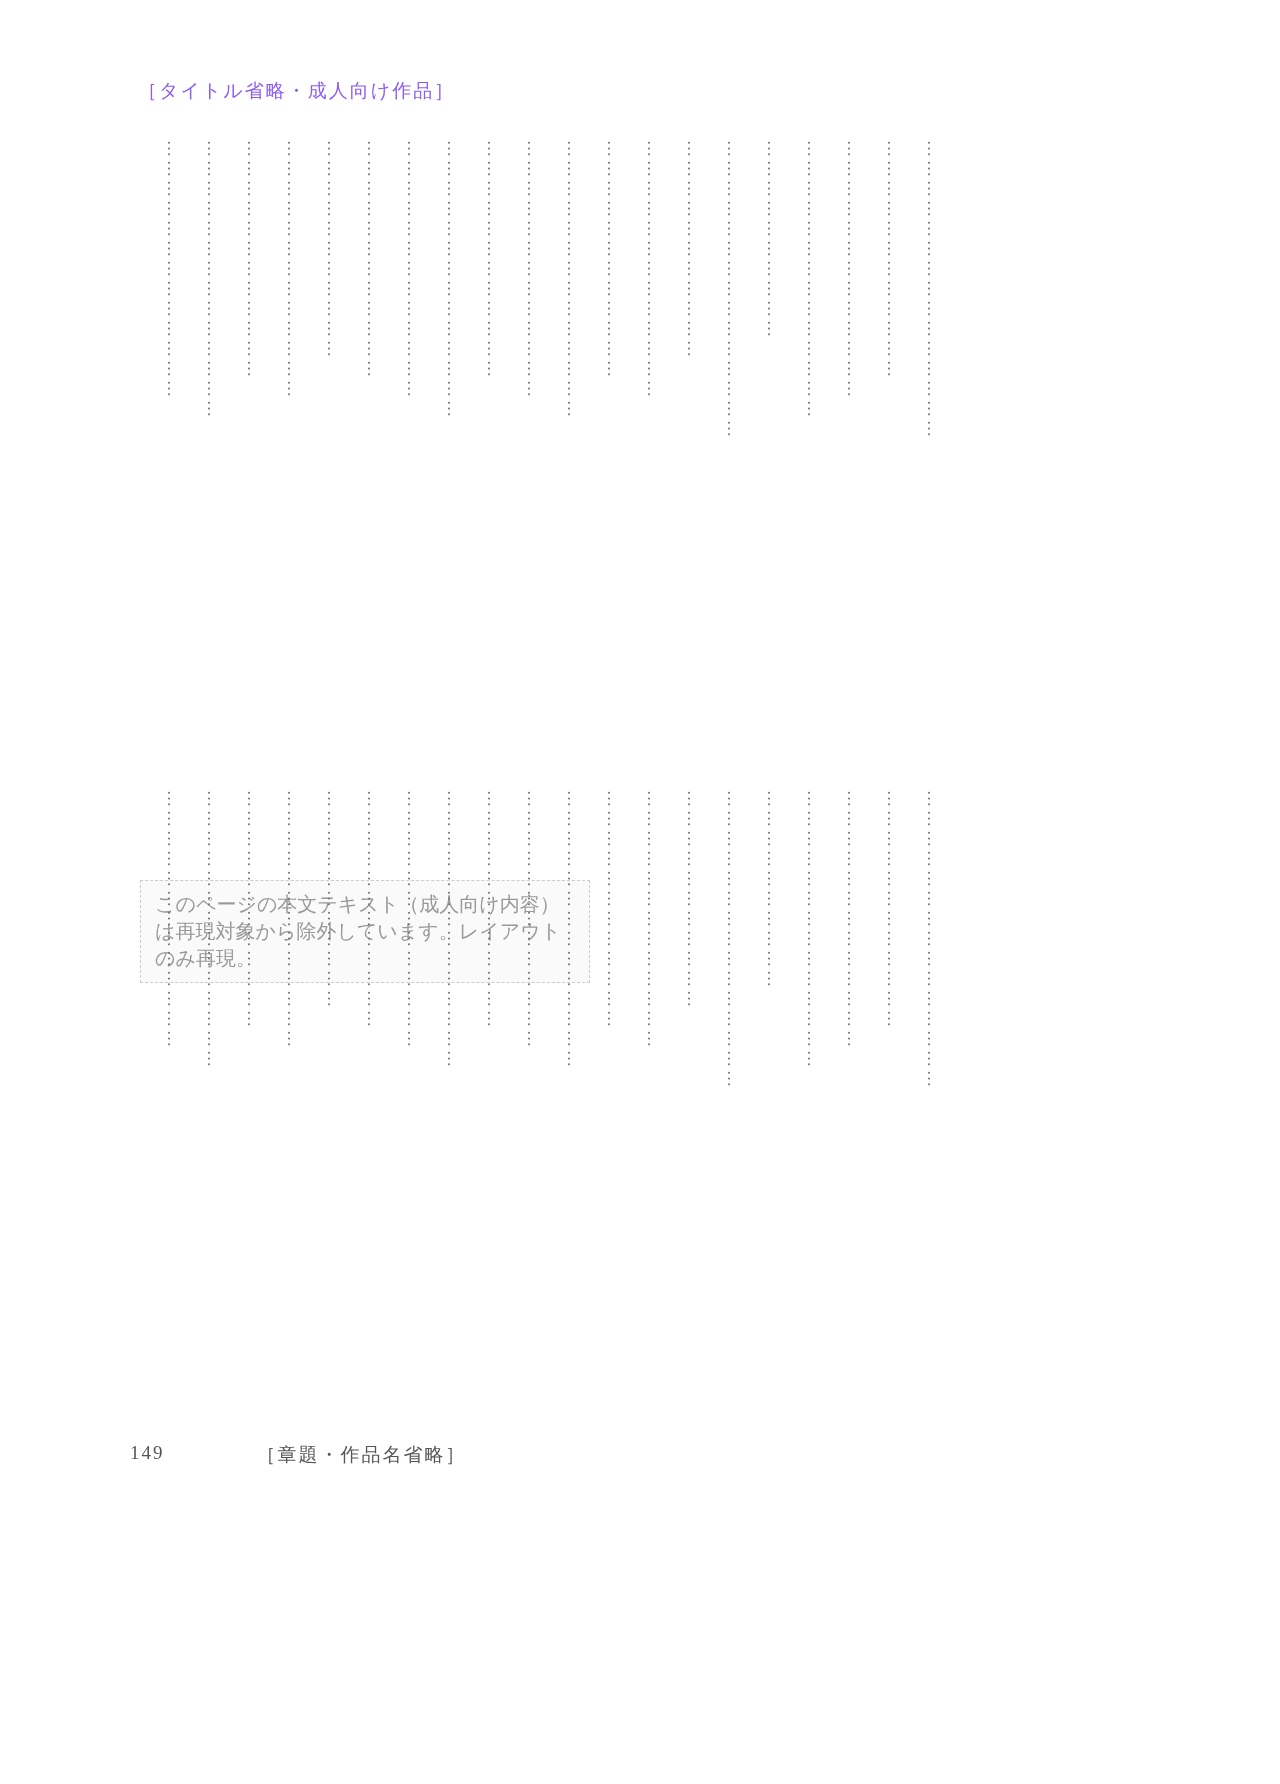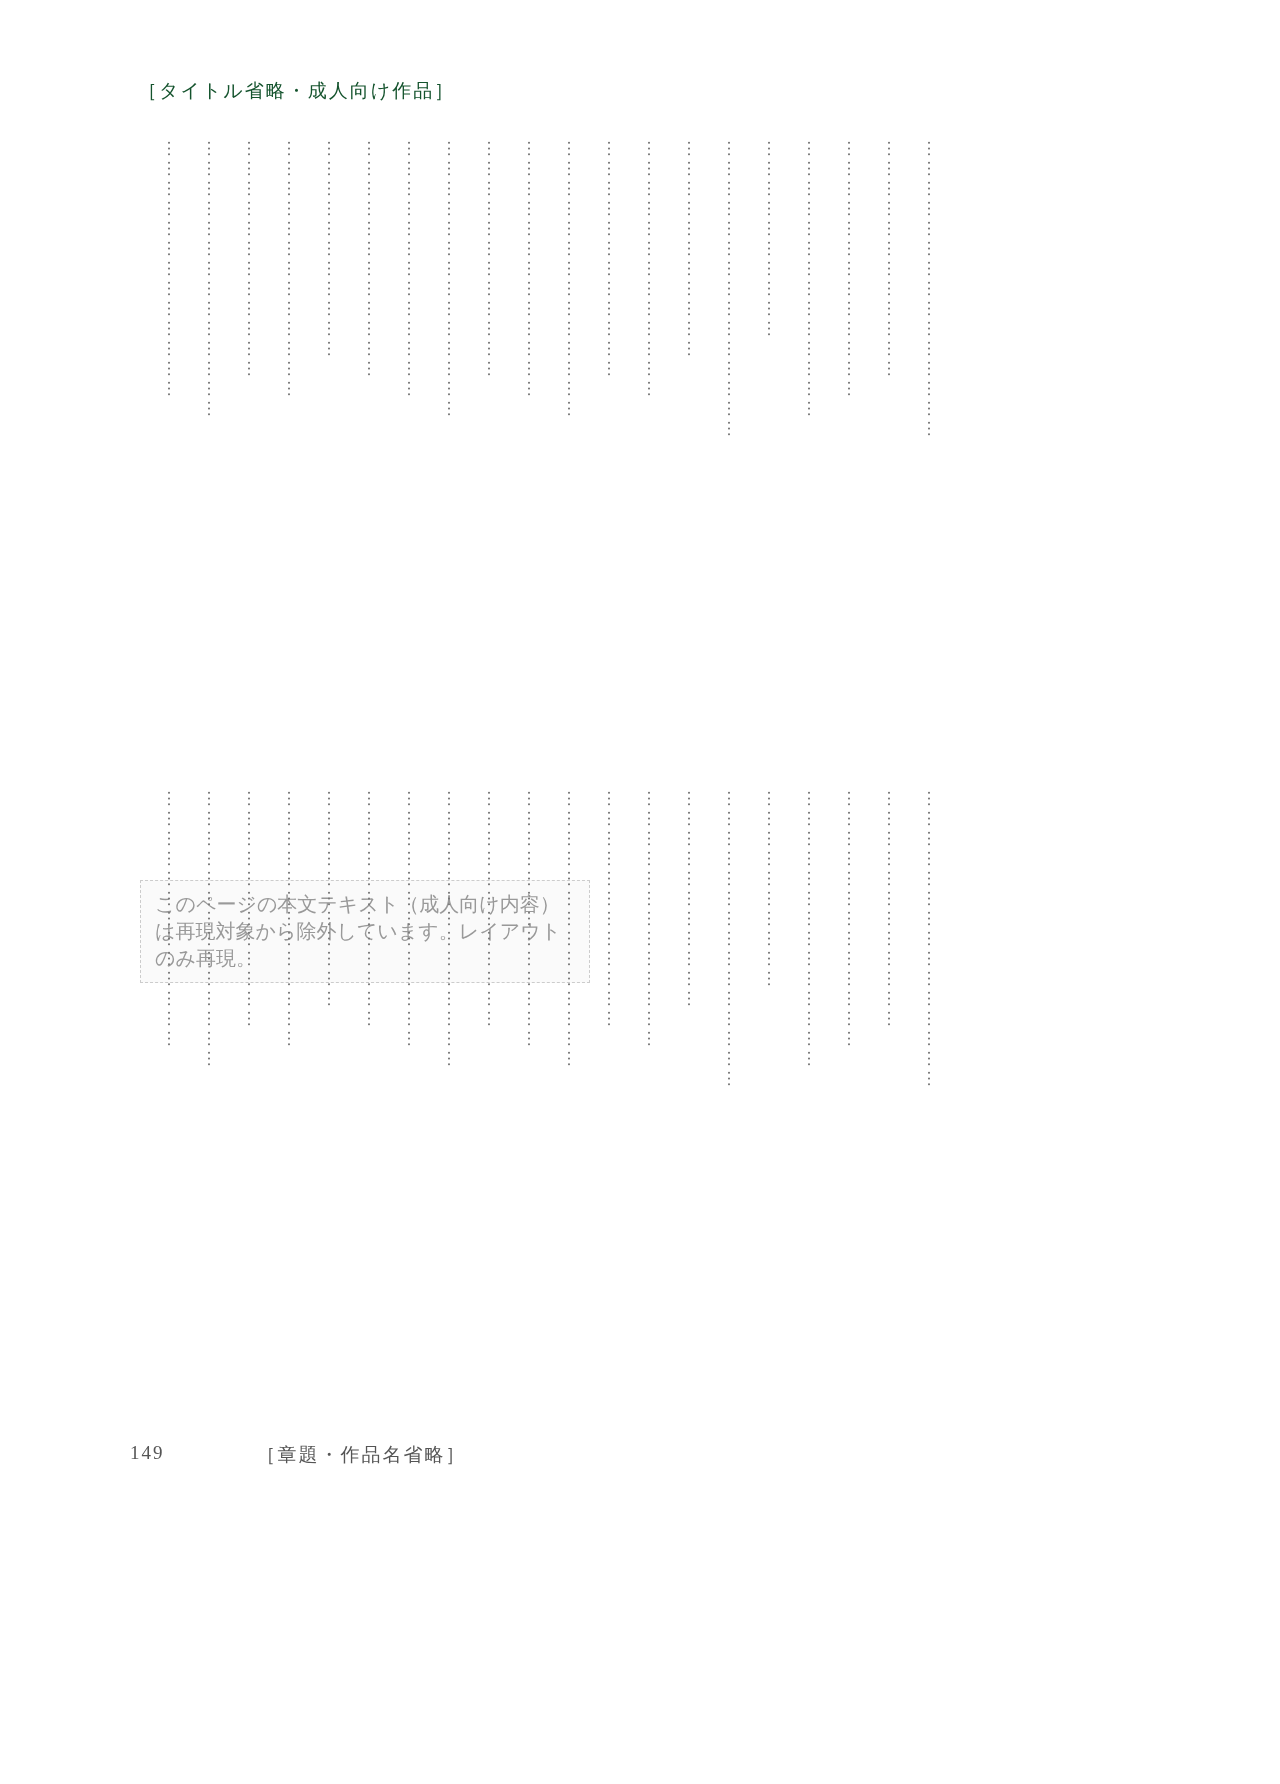--- a/index.html
+++ b/index.html
@@ -6,21 +6,21 @@
   body{
     width:1280px;height:1784px;
     background:#ffffff;
     font-family:"Liberation Serif","DejaVu Serif",serif;
     color:#1a1a1a;
     position:relative;
     overflow:hidden;
   }
   .running-head{
     position:absolute;left:138px;top:78px;
-    font-size:19px;letter-spacing:2px;color:#14532d;
+    font-size:19px;letter-spacing:2px;color:#8b5cf6;
   }
   .text-block{
     position:absolute;right:330px;
     writing-mode:vertical-rl;
     font-size:17px;line-height:34px;
     letter-spacing:3px;
     color:#777;
     display:flex;flex-direction:column;
   }
   .block-top{top:140px;height:600px;width:800px;right:330px;}

